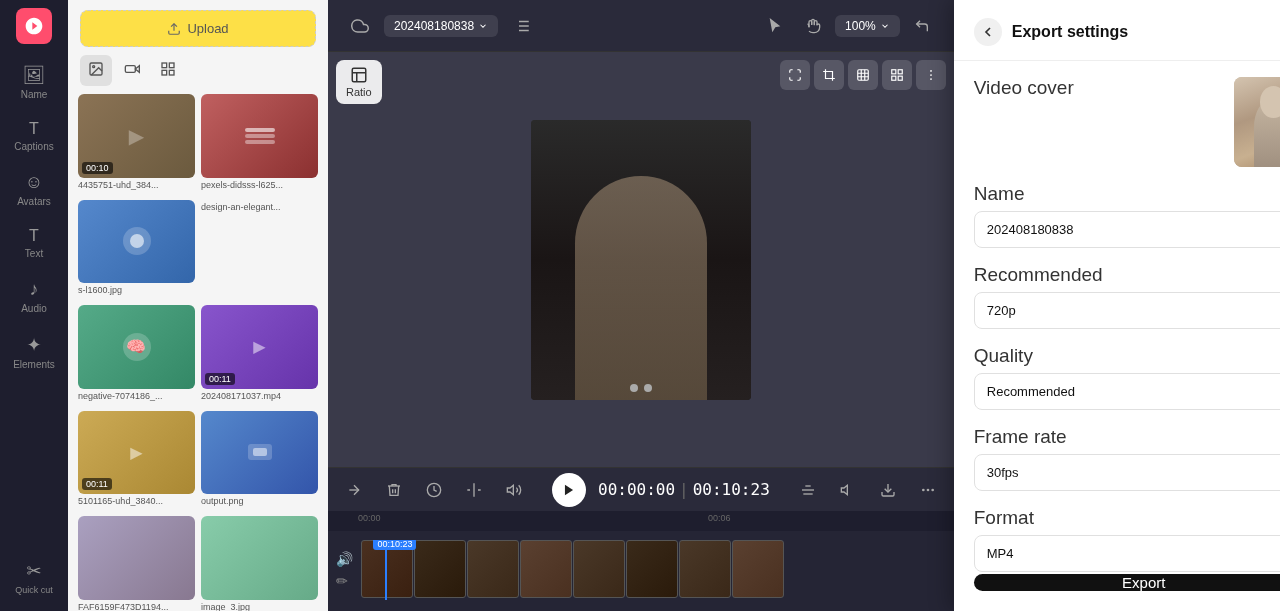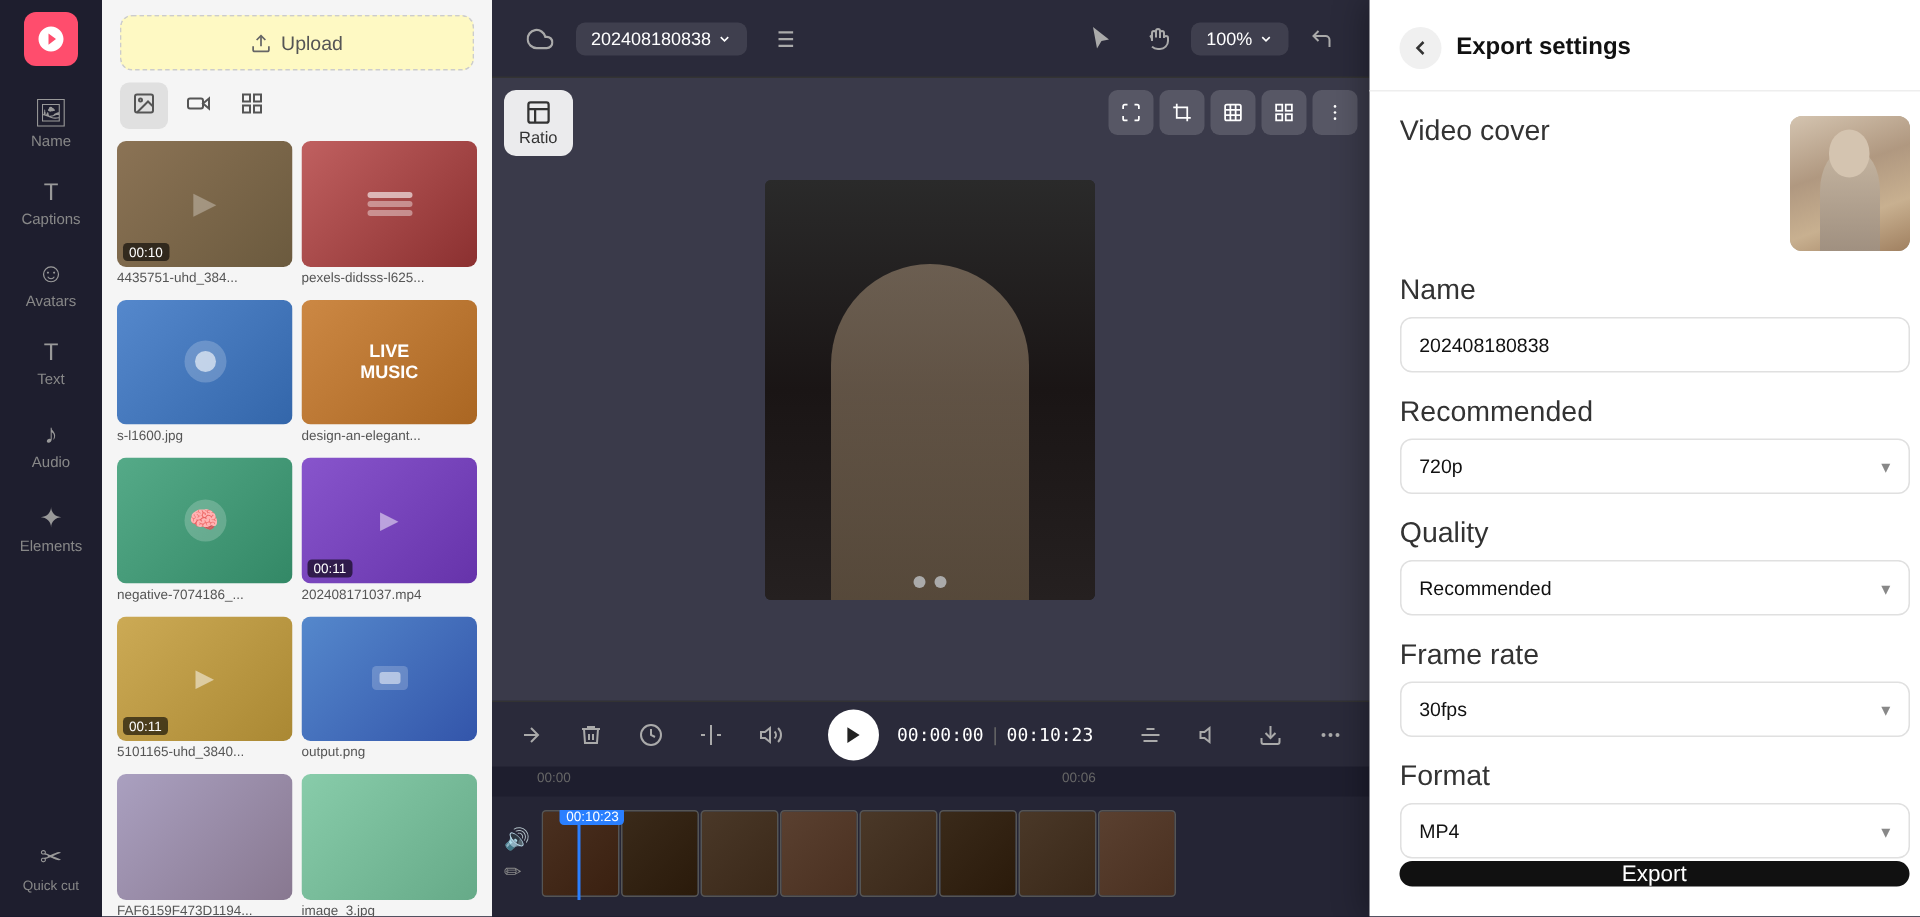--- a/index.html
+++ b/index.html
@@ -35,21 +35,21 @@
     
     .media-panel {
       width: 260px;
       background: #f5f5f5;
       display: flex;
       flex-direction: column;
       flex-shrink: 0;
     }
     .upload-btn {
       margin: 10px 12px 8px;
-      background: #fef9c3;
+      background: #fde047;
       border: 1.5px dashed #ccc;
       border-radius: 8px;
       padding: 10px;
       display: flex; align-items: flex-end; justify-content: center;
       gap: 6px;
       cursor: pointer;
       font-size: 13px; color: #555;
     }
     .media-tabs {
       display: flex; padding: 0 12px; gap: 4px; margin-bottom: 8px;
@@ -152,21 +152,21 @@
       cursor: pointer; color: #aaa; border-radius: 4px;
     }
     .play-btn {
       width: 34px; height: 34px; border-radius: 50%;
       background: white; display: flex; align-items: center; justify-content: center;
       cursor: pointer;
     }
     .play-btn svg { width: 14px; height: 14px; fill: #222; }
     .time-display {
       display: flex; align-items: center; gap: 4px;
-      color: white; font-size: 12px; font-family: monospace;
+      color: white; font-size: 16px; font-family: monospace;
     }
     .time-separator { color: #666; }
 
     
     .timeline {
       height: 100px;
       background: #252535;
       position: relative;
       overflow: hidden;
     }
@@ -360,25 +360,20 @@
       <div class="media-thumb t3">
         <div style="width:100%;height:100%;background:linear-gradient(135deg,#5588cc,#3366aa);display:flex;align-items:center;justify-content:center;">
           <div style="width:28px;height:28px;background:rgba(255,255,255,0.2);border-radius:50%;display:flex;align-items:center;justify-content:center;">
             <div style="width:14px;height:14px;background:rgba(255,255,255,0.6);border-radius:50%;"></div>
           </div>
         </div>
       </div>
       <div class="media-label">s-l1600.jpg</div>
     </div>
     <div class="media-item">
-      <div class="media-thumb t4">
-        <div style="width:100%;height:100%;background:linear-gradient(135deg,#cc8844,#aa6622);display:flex;align-items:center;justify-content:center;">
-          <span style="color:white;font-size:12px;font-weight:bold;text-align:center;line-height:1.2;padding:4px;">LIVE<br>MUSIC</span>
-        </div>
-      </div>
       <div class="media-label">design-an-elegant...</div>
     </div>
     <div class="media-item">
       <div class="media-thumb t5">
         <div style="width:100%;height:100%;background:linear-gradient(135deg,#55aa88,#338866);display:flex;align-items:center;justify-content:center;">
           <div style="width:28px;height:28px;background:rgba(255,255,255,0.2);border-radius:50%;display:flex;align-items:center;justify-content:center;font-size:16px;">🧠</div>
         </div>
       </div>
       <div class="media-label">negative-7074186_...</div>
     </div>

